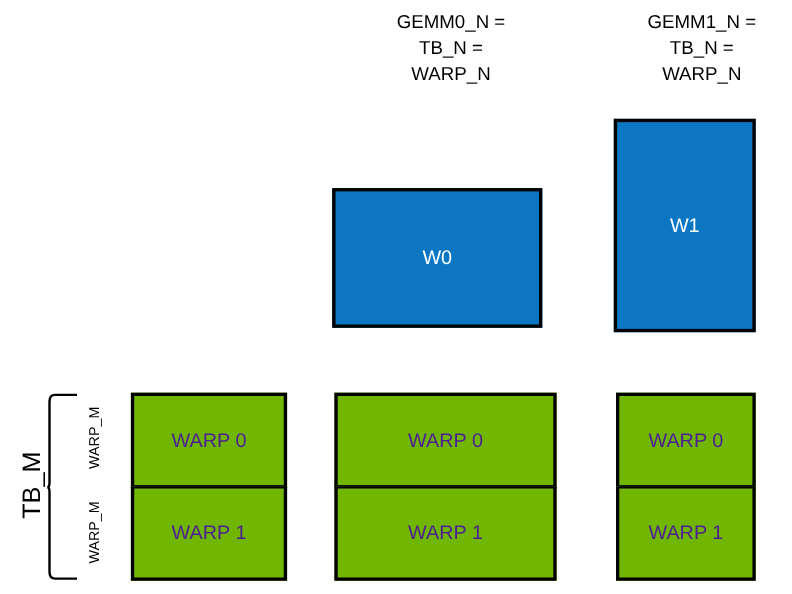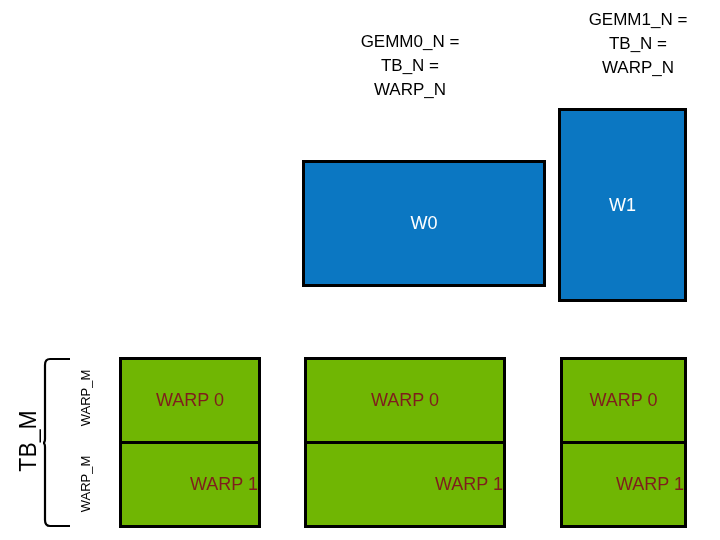--- a/index.html
+++ b/index.html
@@ -21,39 +21,39 @@
   .col-caption {
     position: absolute;
     text-align: center;
     font-size: 17px;
     line-height: 1.42;
     color: #000000;
     font-family: "Liberation Sans", sans-serif;
     white-space: pre-line;
     letter-spacing: 0px;
   }
-  #caption-gemm0 { left: 320px; top: 8px;  width: 180px; margin-top: 22px; }
+  #caption-gemm0 { left: 320px; top: 8px;  width: 180px; }
   #caption-gemm1 { left: 548px; top: 8px;  width: 180px; }
 
   
   .blue-box {
     position: absolute;
     background: #0B77C2;
     border: 3px solid #000000;
     box-sizing: border-box;
     display: flex;
     align-items: center;
     justify-content: center;
   }
   .blue-box .box-label {
     color: #ffffff;
     font-size: 18px;
     font-family: "Liberation Sans", sans-serif;
   }
-  #blue-w0 { left: 302px; top: 160px; width: 244px; height: 127px; }
+  #blue-w0 { left: 302px; top: 171px; width: 191px; height: 127px; }
   #blue-w1 { left: 558px; top: 108px; width: 129px; height: 194px; }
 
   
   .green-col {
     position: absolute;
     top: 357px;
     height: 171px;
     display: flex;
     flex-direction: column;
     box-sizing: border-box;
@@ -67,24 +67,23 @@
     border: 3px solid #000000;
     box-sizing: border-box;
     flex: 1 1 50%;
     display: flex;
     align-items: center;
     justify-content: center;
   }
   .green-box + .green-box {
     border-top-width: 2px;
     margin-top: -2px;
-    justify-content: flex-end;
   }
   .green-box .box-label {
-    color: #7f1d1d;
+    color: #4c1d95;
     font-size: 18px;
     font-family: "Liberation Sans", sans-serif;
     white-space: nowrap;
   }
 
   
   .vlabel {
     position: absolute;
     color: #000000;
     font-family: "Liberation Sans", sans-serif;

